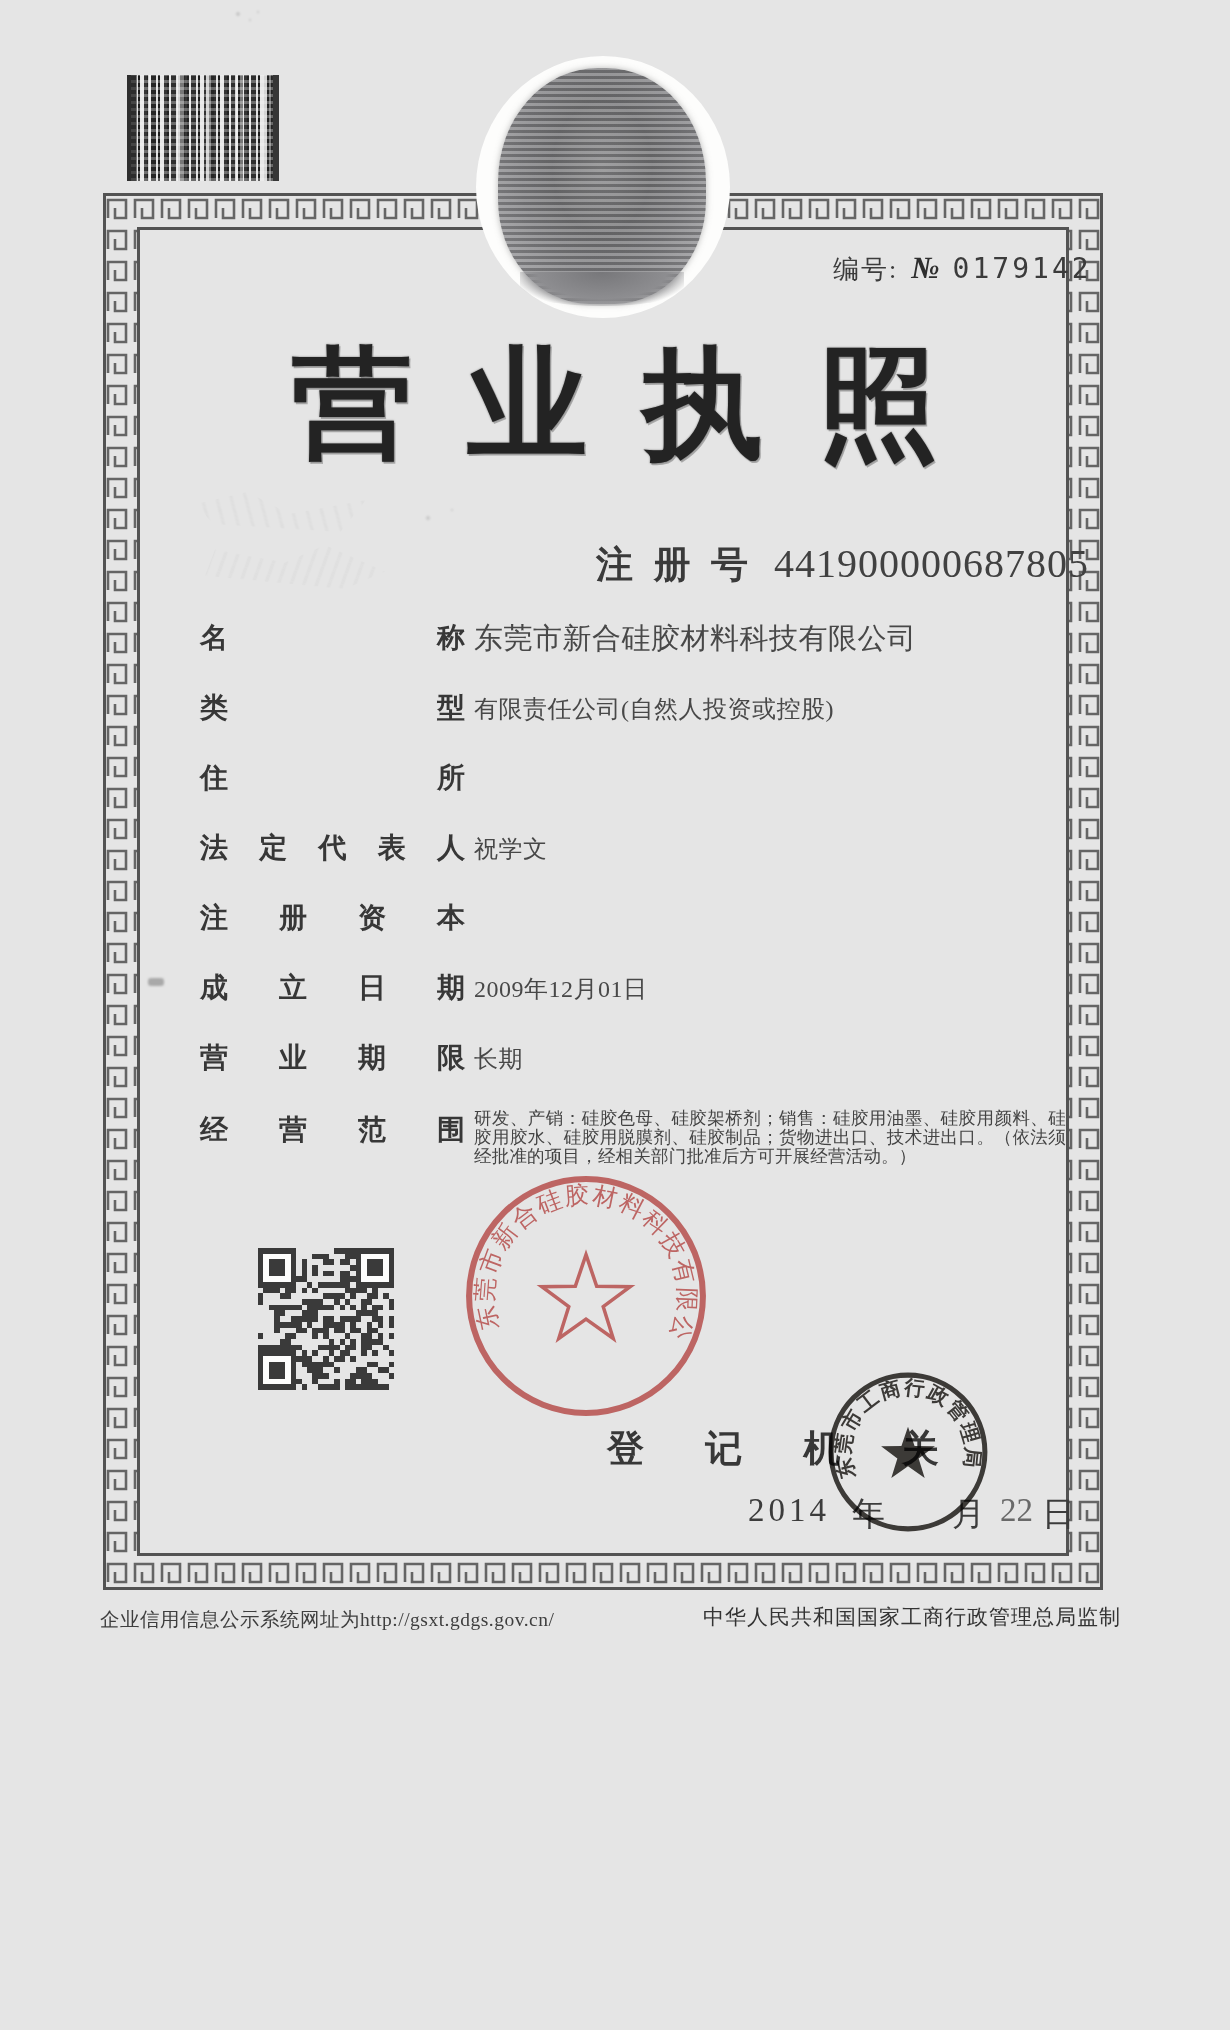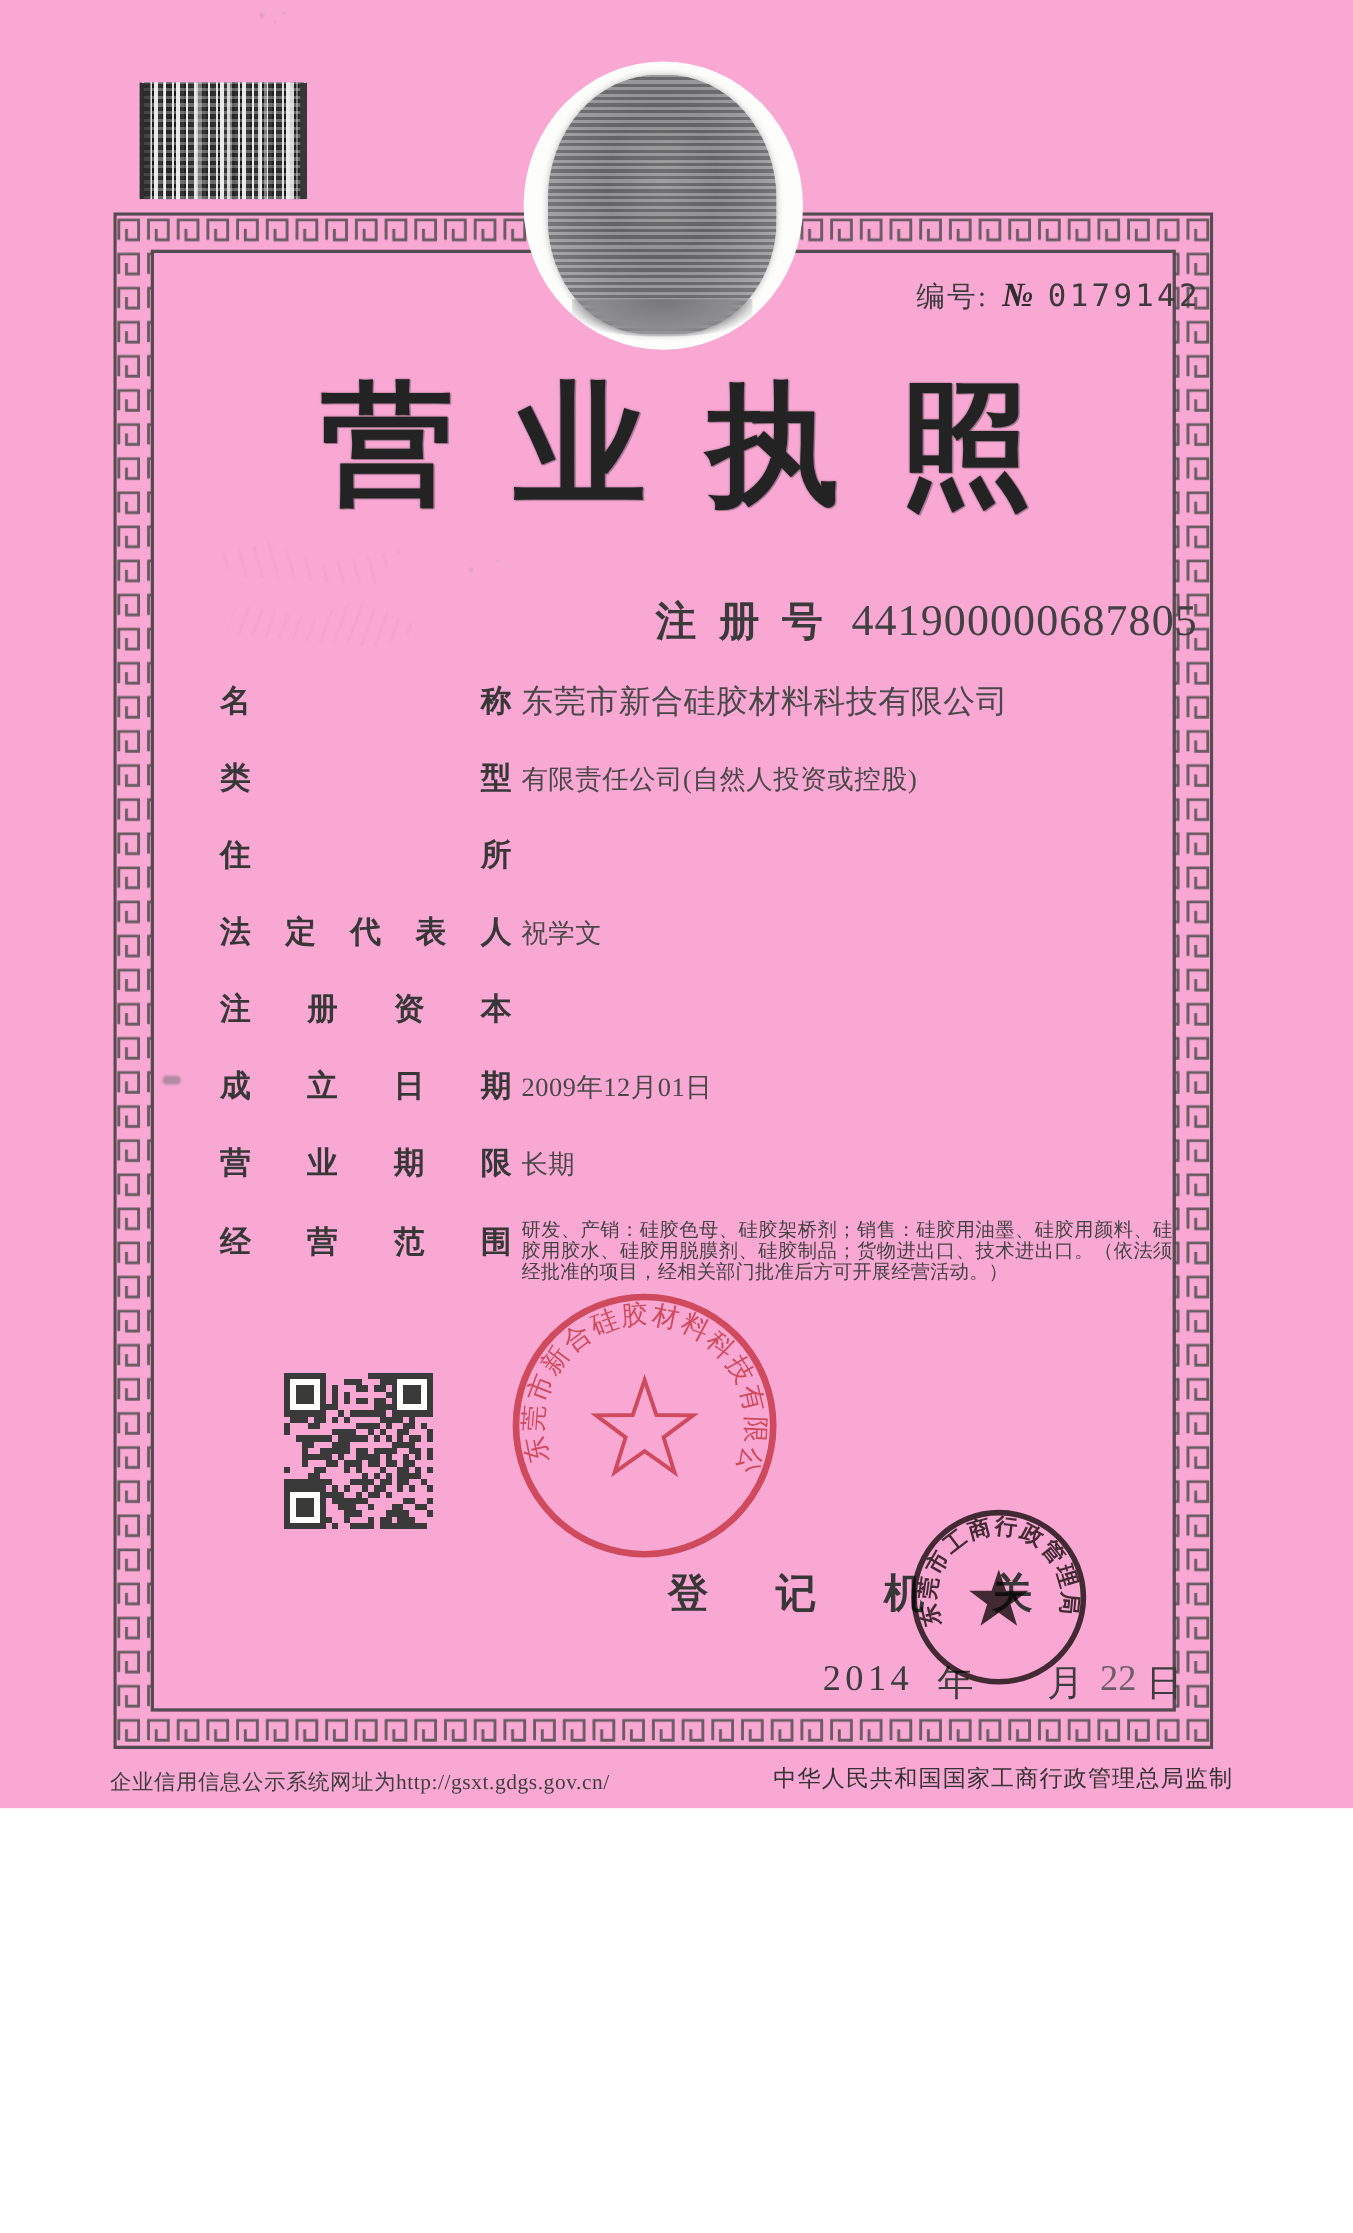--- a/index.html
+++ b/index.html
@@ -1,18 +1,18 @@
 <!DOCTYPE html>
 <html><head>
 <meta charset="utf-8">
 <style>
   html,body{margin:0;padding:0;background:#ffffff;}
   .page{
-    position:relative;width:1230px;height:1644px;overflow:hidden;
-    background:#f9a8d4;
+    position:relative;width:1230px;height:2030px;overflow:hidden;
+    background:#e5e5e5;
     font-family:"Liberation Serif","DejaVu Serif",serif;
     color:#3a3a3a;
   }
   
   .barcode{
     position:absolute;left:127px;top:75px;width:152px;height:106px;
     background:
       repeating-linear-gradient(0deg, rgba(255,255,255,.30) 0 3px, rgba(255,255,255,0) 3px 7px),
       repeating-linear-gradient(90deg, rgba(250,250,250,0) 0 21px, rgba(245,245,245,.85) 21px 24px, rgba(25,25,25,.55) 24px 29px),
       repeating-linear-gradient(90deg, #1d1d1d 0 2px, #efefef 2px 4px, #2a2a2a 4px 9px, #e6e6e6 9px 11px, #161616 11px 13px, #ececec 13px 17px, #303030 17px 20px);
@@ -70,21 +70,21 @@
   }
   .r0 .f-value{font-size:29px;top:7px;}
   .r7 .f-value{font-size:17.5px;line-height:19px;top:3px;width:592px;letter-spacing:.2px;color:#434343;text-align:justify;}
   
   .qr{position:absolute;left:258px;top:1248px;width:136px;height:142px;}
   
   .company-seal{position:absolute;left:460px;top:1170px;width:252px;height:252px;mix-blend-mode:multiply;opacity:.82;filter:blur(.3px);}
   .registrar-seal{position:absolute;left:822px;top:1366px;width:172px;height:172px;mix-blend-mode:multiply;opacity:.9;}
   
   .reg-organ{position:absolute;left:607px;top:1424px;font-size:37px;font-weight:600;color:#373737;letter-spacing:26px;white-space:nowrap;}
-  .date-line{position:absolute;left:0;top:1492px;width:1230px;height:46px;font-size:33px;color:#3c3c3c;margin-top:16px;}
+  .date-line{position:absolute;left:0;top:1492px;width:1230px;height:46px;font-size:33px;color:#3c3c3c;}
   .date-line span{position:absolute;top:0;}
   .d-year{left:748px;letter-spacing:4px;}
   .d-yu{left:852px;}
   .d-mu{left:952px;}
   .d-day{left:1000px;color:#4b4b4b;opacity:.8;}
   .d-du{left:1042px;}
   
   .foot-left{position:absolute;left:100px;top:1606px;font-size:19.5px;color:#3e3e3e;letter-spacing:.5px;white-space:nowrap;}
   .foot-right{position:absolute;left:703px;top:1603px;font-size:21px;color:#333333;letter-spacing:1px;white-space:nowrap;}
   

